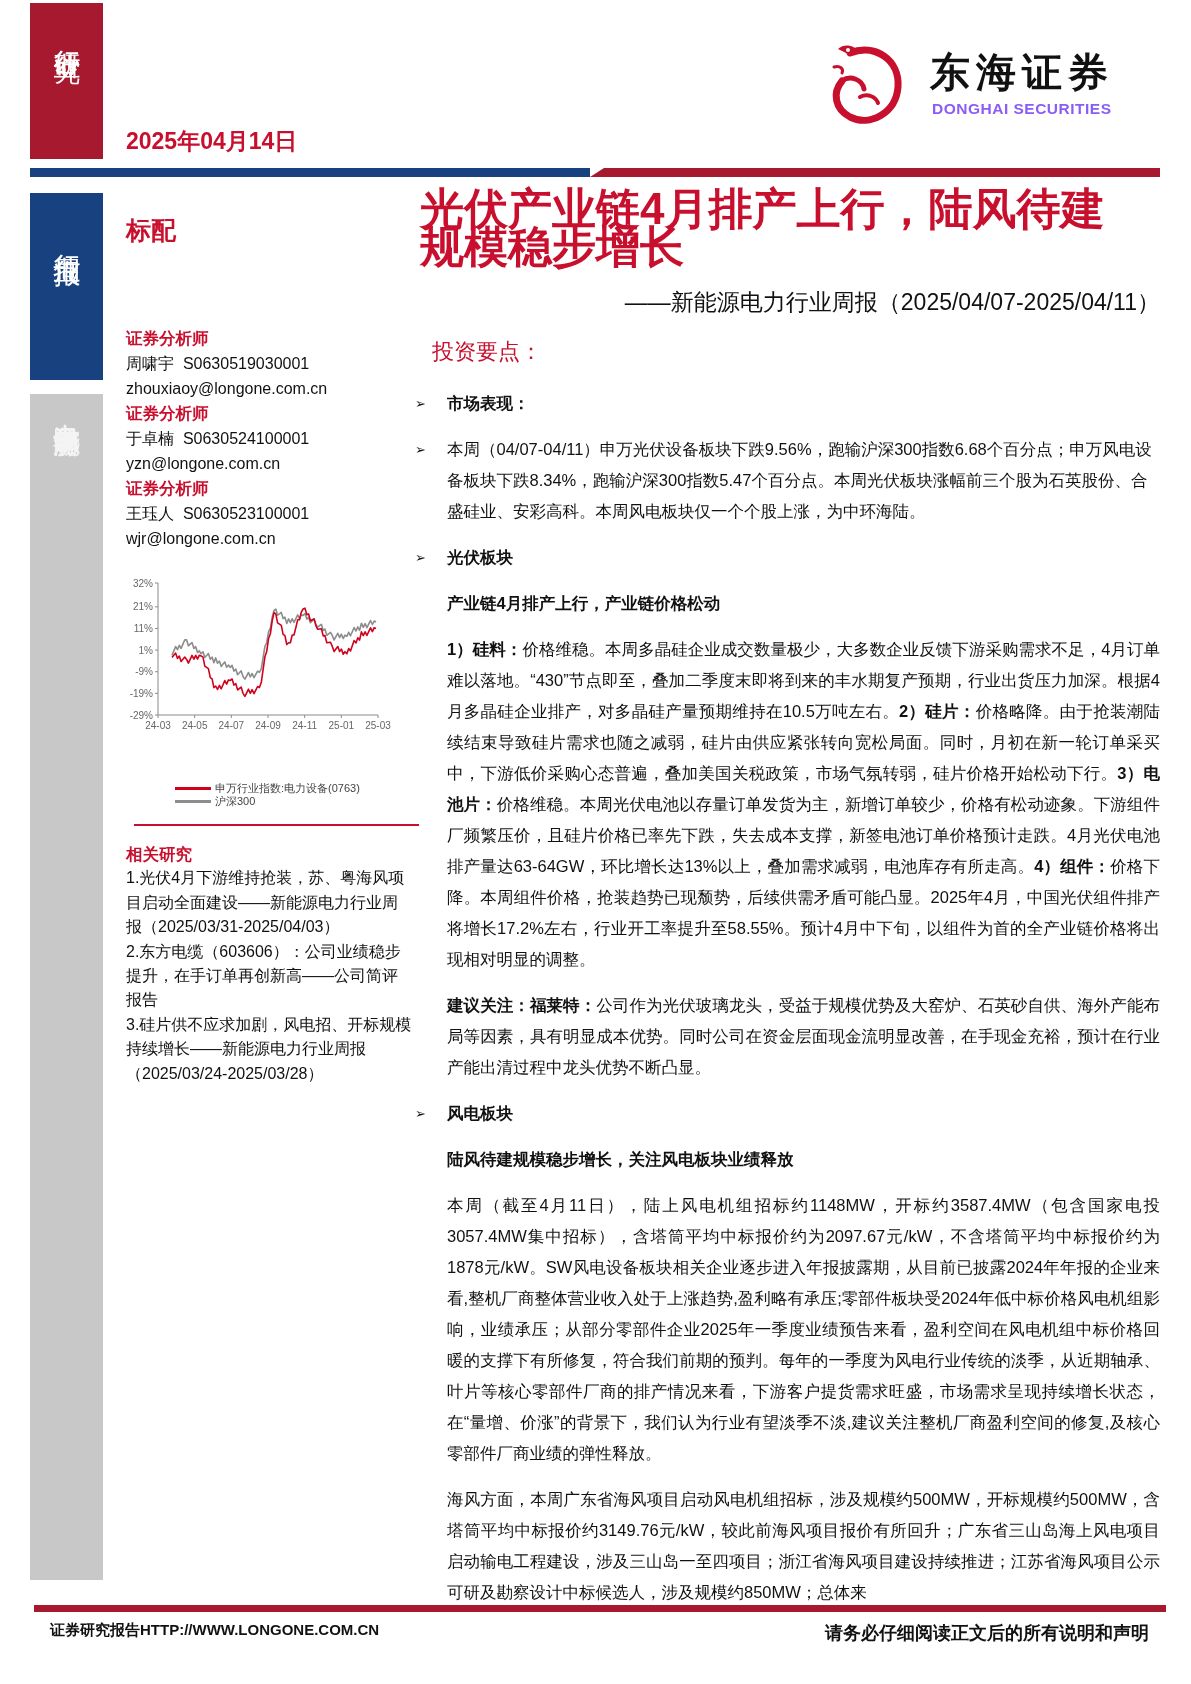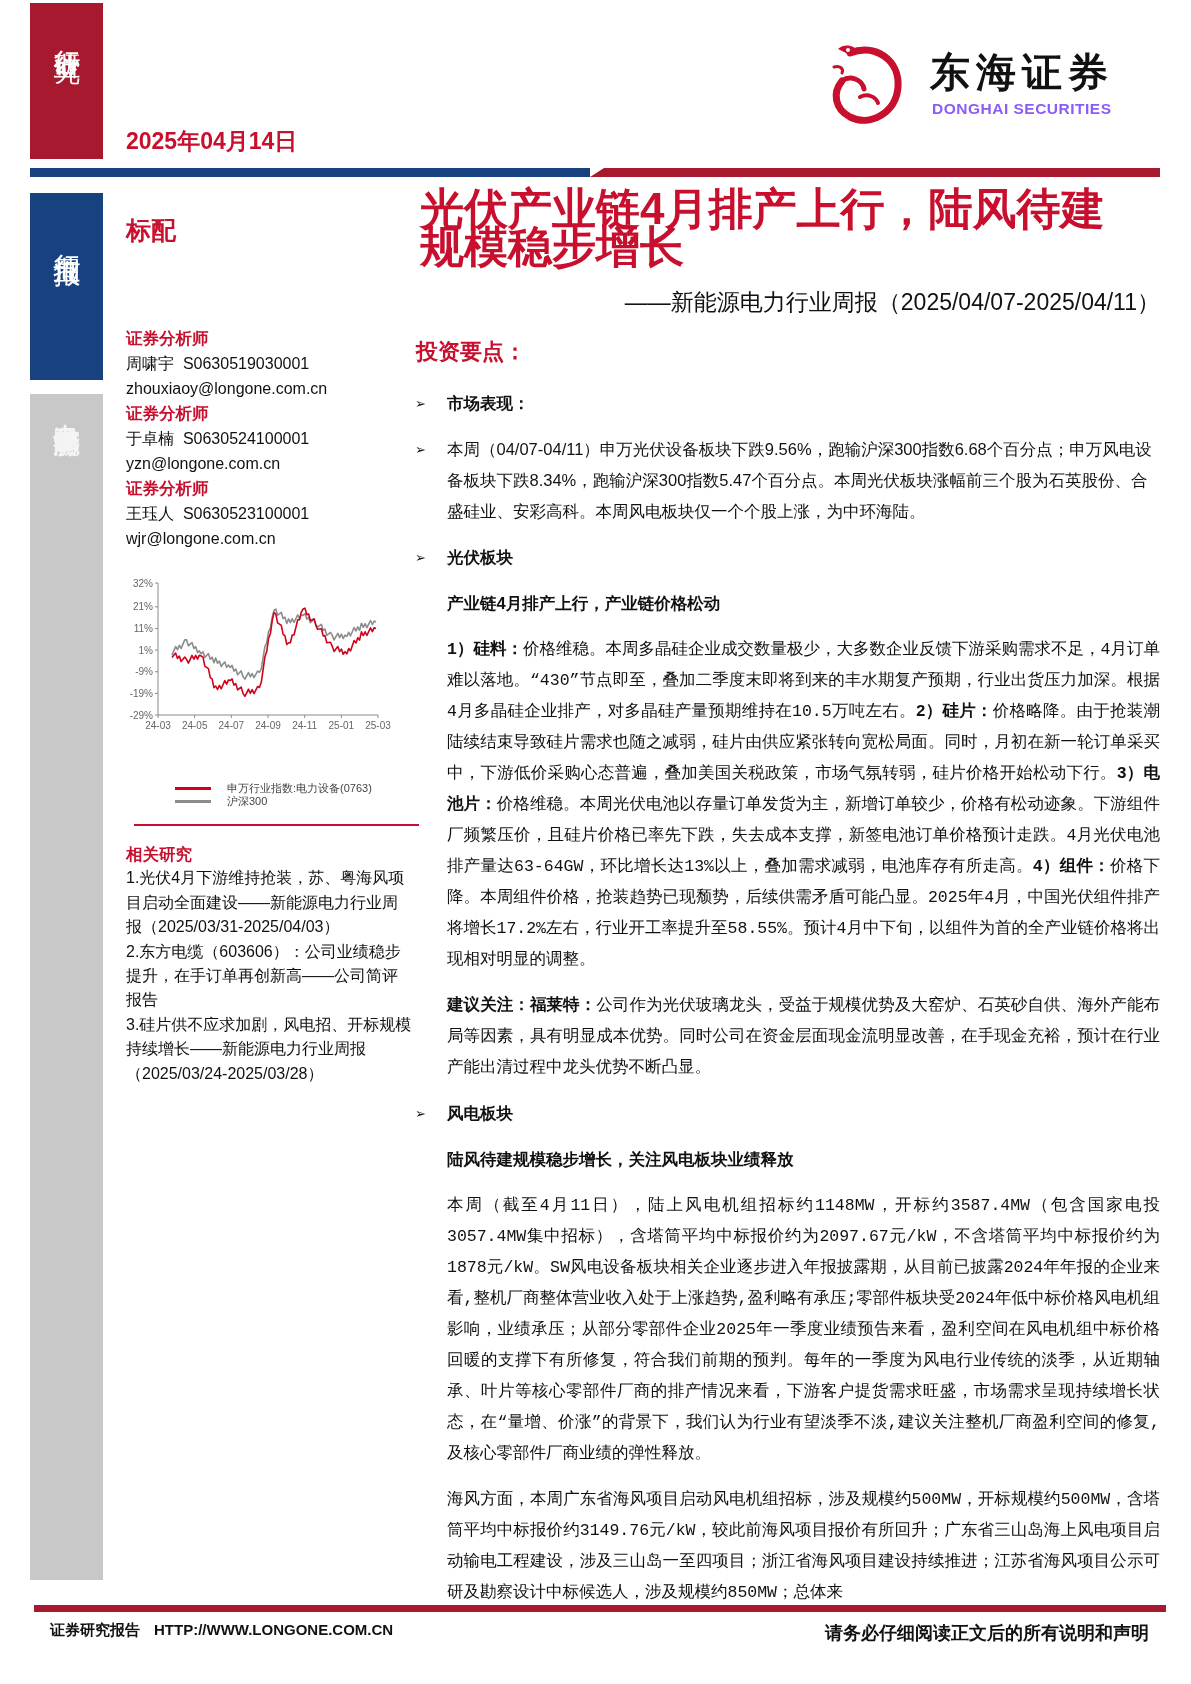--- a/index.html
+++ b/index.html
@@ -25,44 +25,44 @@
   .rating { position: absolute; left: 126px; top: 214px; font-size: 25px; font-weight: bold; color: #c8102e; text-align: right; }
 
   .analysts { position: absolute; left: 126px; top: 326px; font-size: 16px; line-height: 25px; }
   .analysts .role { color: #c8102e; font-weight: bold; font-size: 16.5px; }
   .analysts .name { color: #111; }
   .analysts .email { color: #111; }
 
   .chart-box { position: absolute; left: 120px; top: 575px; width: 290px; height: 240px; }
   .chart-box svg text { font-family: "Liberation Sans", sans-serif; }
   .chart-legend { position: absolute; left: 55px; top: 207px; font-size: 11px; color: #444; line-height: 13px; }
-  .chart-legend .row { display: flex; align-items: center; gap: 12px; }
+  .chart-legend .row { display: flex; align-items: center; }
   .chart-legend .swatch { display: inline-block; width: 36px; height: 3px; margin-right: 4px; }
   .chart-rule { position: absolute; left: 14px; top: 249px; width: 285px; height: 2px; background: #c8102e; }
 
   .related { position: absolute; left: 126px; top: 842px; width: 286px; font-size: 16px; line-height: 24.4px; color: #111; }
   .related .title { color: #c8102e; font-weight: bold; font-size: 16.5px; }
 
   .main-title { position: absolute; left: 420px; top: 190px; width: 720px; font-size: 44px; line-height: 38px; font-weight: bold; color: #c8102e; }
   .subtitle { position: absolute; left: 470px; top: 275px; width: 690px; font-size: 23px; color: #111; text-align: right; margin-top: 12px; }
 
-  .invest-heading { position: absolute; left: 416px; top: 337px; font-size: 22px; font-weight: bold; color: #c8102e; }
+  .invest-heading { position: absolute; left: 432px; top: 337px; font-size: 22px; font-weight: normal; color: #c8102e; }
 
   .content { position: absolute; left: 415px; top: 388px; width: 745px; font-size: 16.5px; line-height: 31px; color: #111; }
   .bullet { position: relative; padding-left: 32px; }
   .bullet .arrow { position: absolute; left: 0; top: 0; font-size: 13px; color: #111; }
   .bullet.head { font-weight: bold; }
-  .para { padding-left: 32px; text-align: justify; font-family: Liberation Mono, monospace; }
+  .para { padding-left: 32px; text-align: justify; }
   .sub-head { padding-left: 32px; font-weight: bold; }
   .gap-m { height: 15px; }
   b { font-weight: bold; }
 
   .bottom-rule { position: absolute; left: 34px; top: 1605px; width: 1132px; height: 7px; background: #a6192e; }
   .footer-left { position: absolute; left: 50px; top: 1621px; font-size: 15px; font-weight: bold; color: #111; }
-  .footer-left .url { margin-left: 14px; }
+  .footer-left .url { }
   .footer-right { position: absolute; right: 42px; top: 1621px; font-size: 18px; font-weight: bold; color: #111; }
 </style>
 </head>
 <body>
 
 <div id="side-red" class="side-block">
   <span style="writing-mode: vertical-rl; margin: 0 auto; letter-spacing: 2px;">行业研究</span>
 </div>
 <div id="side-blue" class="side-block">
   <span style="writing-mode: vertical-rl; margin: 0 auto; letter-spacing: 2px;">行业周报</span>

